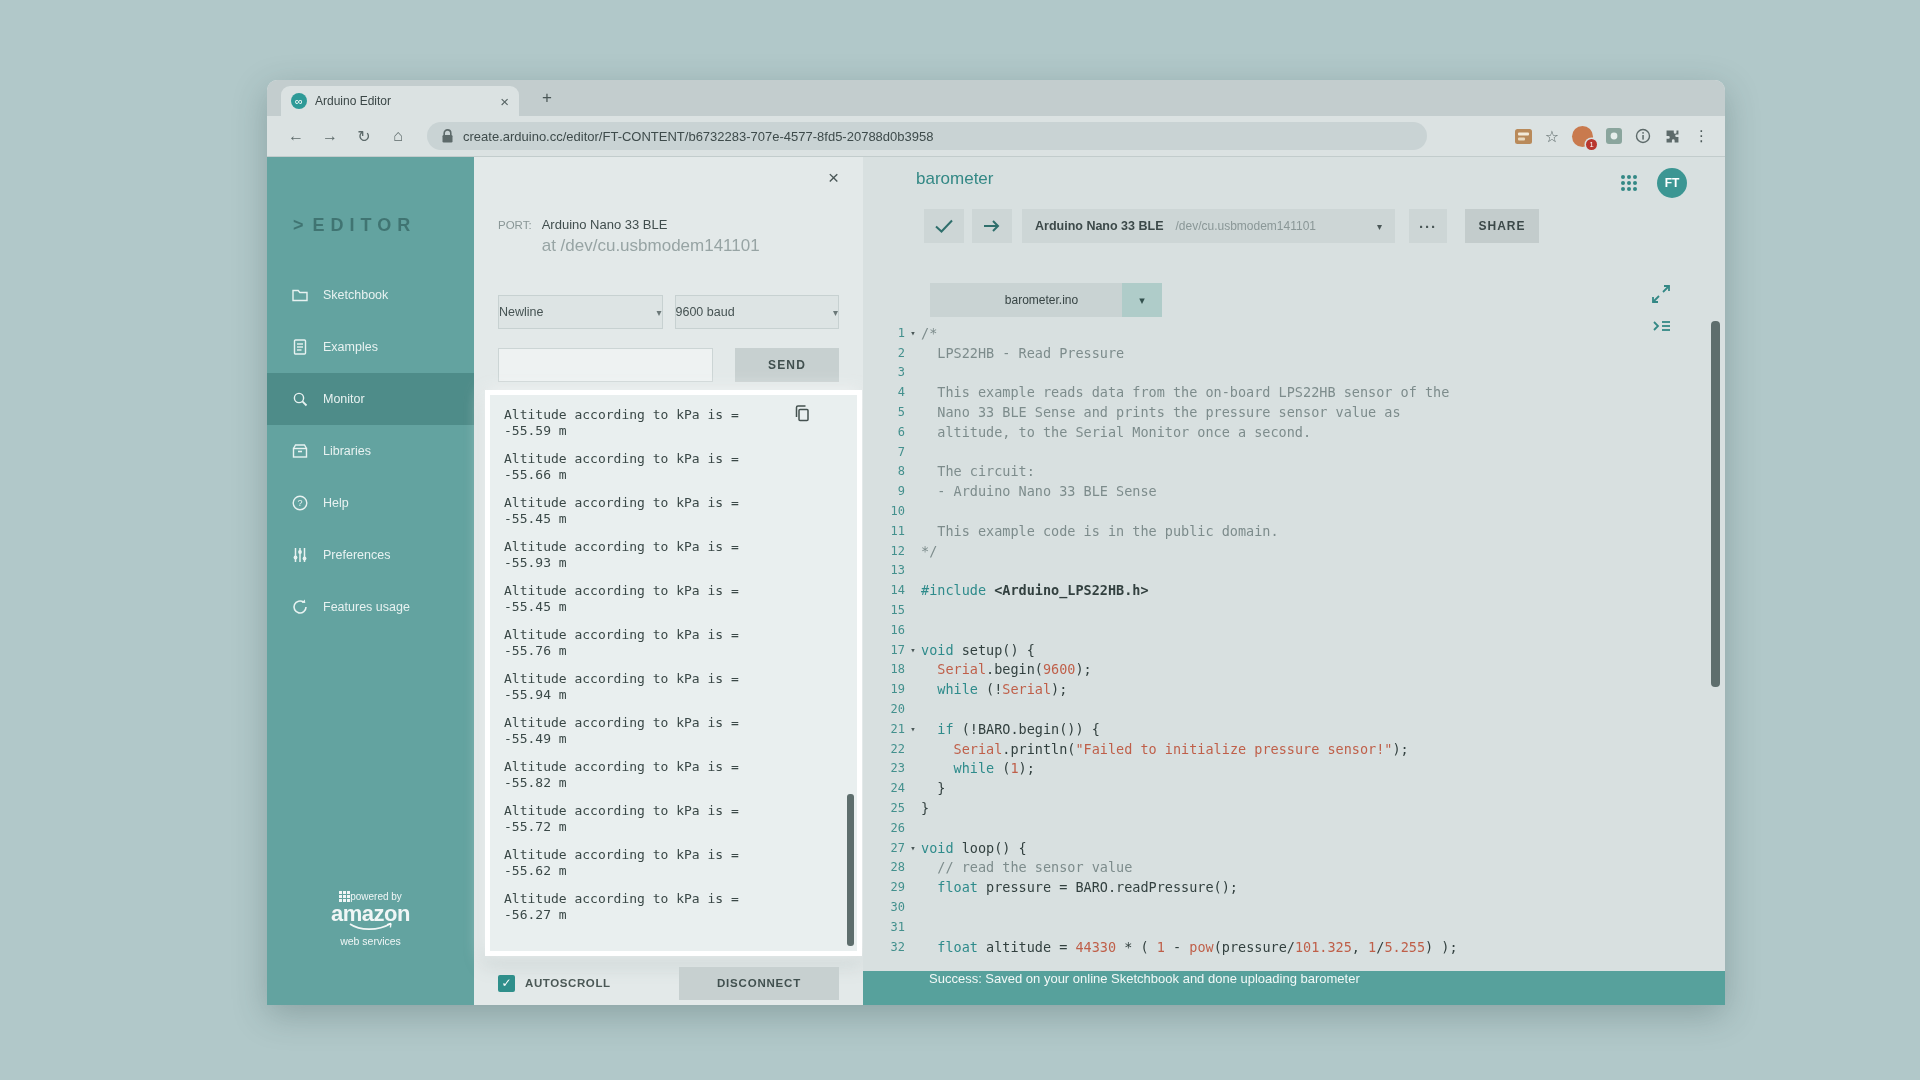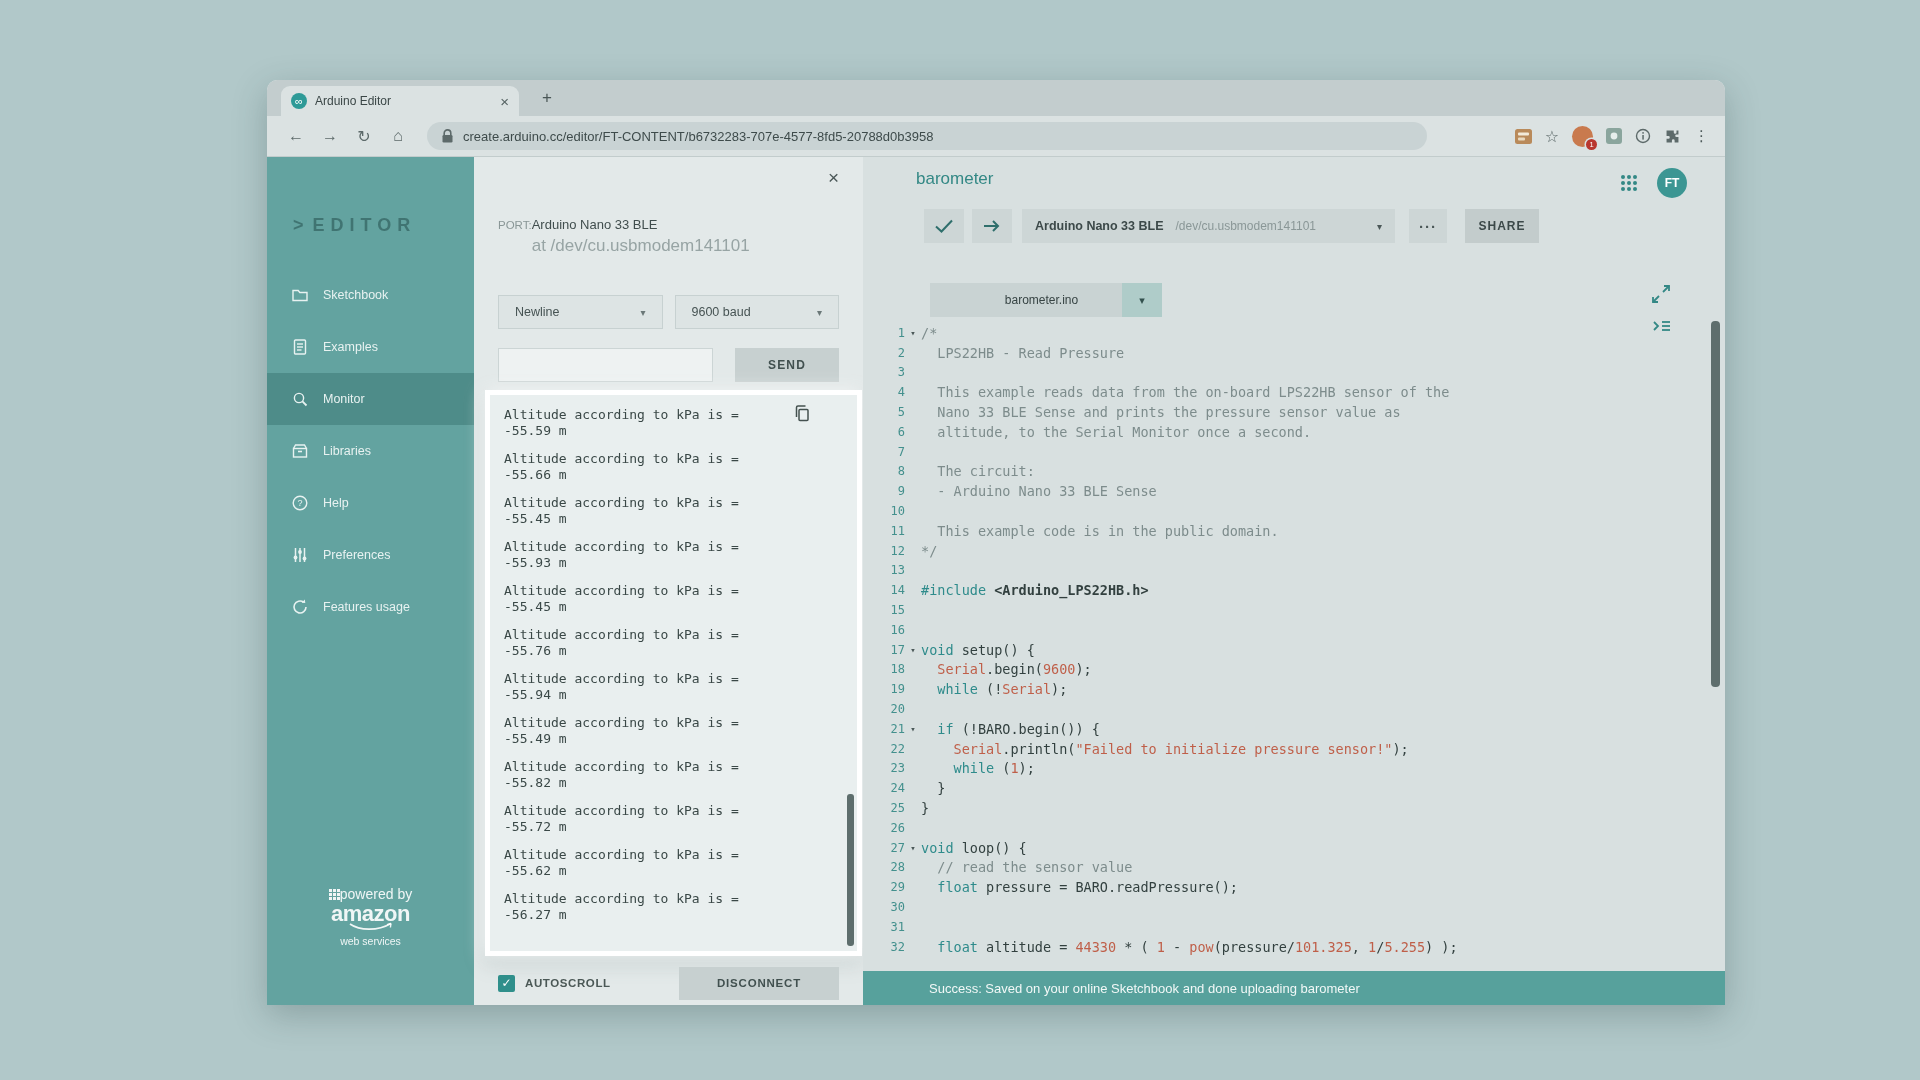--- a/index.html
+++ b/index.html
@@ -46,35 +46,35 @@
   .sb-logo { position:absolute; left:26px; top:58px; font-size:18px; letter-spacing:6px;
              color:rgba(22,60,58,0.45); font-weight:bold; }
   .sb-logo::before { content:">"; margin-right:9px; letter-spacing:0; }
   .sb-menu { position:absolute; left:0; right:0; top:112px; }
   .sb-item { height:52px; display:flex; align-items:center; padding-left:24px; gap:14px;
              font-size:12.5px; color:#e8f2f1; cursor:pointer; }
   .sb-item.selected { background:#4e8c89; }
   .sb-icon { width:18px; height:18px; color:#e8f2f1; flex:0 0 auto; }
   .sb-icon svg { display:block; }
   .sb-aws { position:absolute; left:0; right:0; bottom:58px; text-align:center; color:rgba(255,255,255,0.9); }
-  .aws-powered { font-size:14px; display:flex; align-items:center; justify-content:center; gap:0; }
+  .aws-powered { font-size:10px; display:flex; align-items:center; justify-content:center; gap:0; }
   .aws-amazon { font-size:22px; font-weight:bold; letter-spacing:-0.5px; line-height:21px; margin-top:1px; }
   .aws-smile { display:block; margin:-2px auto 0; color:rgba(255,255,255,0.9); }
   .aws-web { font-size:10.5px; margin-top:2px; }
 
   
   .panel { width:389px; background:#e3e9e9; position:relative; flex:0 0 auto; }
   .panel-close { position:absolute; top:10px; right:24px; font-size:19px; color:#4b5858; cursor:pointer; }
-  .port-row { position:absolute; left:24px; top:60px; display:flex; }
+  .port-row { position:absolute; left:24px; top:60px; display:flex; gap:10px; }
   .port-label { font-size:11.5px; color:#8a9797; padding-top:2px; }
   .port-value { font-size:13px; color:#414e4e; }
   .port-path { font-size:17px; color:#97a4a4; margin-top:4px;text-align:center; }
   .dd-row { position:absolute; left:24px; right:24px; top:138px; display:flex; gap:12px; }
   .dropdown { flex:1; height:34px; background:#dde4e4; border:1px solid #c7d1d1; display:flex;
-              align-items:center; padding:0 16px; font-size:12.5px; color:#465353; cursor:pointer; }
+              align-items:center; padding:0 0; font-size:12.5px; color:#465353; cursor:pointer; }
   .dd-caret { margin-left:auto; font-size:10px; color:#6b7878; }
   .send-row { position:absolute; left:24px; right:24px; top:191px; display:flex; gap:22px; }
   .send-input { flex:1; height:34px; background:#eef2f2; border:1px solid #ccd5d5; outline:none;
                 font:13px "DejaVu Sans Mono",monospace; color:#3a4847; padding:0 10px; }
   .send-btn { width:104px; height:34px; background:#c7d0d0; border:none; font-family:inherit;
               font-size:12px; font-weight:bold; letter-spacing:1.2px; color:#41504f; cursor:pointer; }
   .output-box { position:absolute; left:11px; top:233px; width:377px; height:566px;
                 border:5px solid #ffffff; background:#e9efef;
                 box-shadow:0 0 18px rgba(255,255,255,0.95), 0 6px 18px rgba(100,125,125,0.35); }
   .output-list { position:absolute; left:0; top:0; right:0; bottom:0; overflow:hidden;
@@ -123,21 +123,21 @@
   .ctext { white-space:pre; color:#32403f; }
   .ctext .com { color:#7d8c8c; }
   .ctext .kw  { color:#2e8b8b; }
   .ctext .lit { color:#bf5f49; }
   .ctext .inc { color:#32403f; font-weight:bold; }
   .ctext .pl  { color:#32403f; }
   .fullscreen-btn { position:absolute; right:50px; top:126px; width:26px; height:24px; color:#338885; cursor:pointer; }
   .format-btn { position:absolute; right:50px; top:160px; width:24px; height:20px; color:#338885; cursor:pointer; }
   .editor-thumb { position:absolute; right:5px; top:164px; width:9px; height:366px; background:#5e6e6d; border-radius:4px; }
   .status-bar { position:absolute; left:0; right:0; bottom:0; height:34px; background:#57a19c;
-                display:flex; align-items:center; padding-left:66px; color:#f2f8f7; font-size:13px; }
+                display:flex; align-items:flex-start; padding-left:66px; color:#f2f8f7; font-size:13px; }
 </style>
 </head>
 <body>
 
 <div class="stage">
   <div class="window">
 
     <div class="tabstrip">
       <div class="tab">
         <span class="favicon">∞</span>

